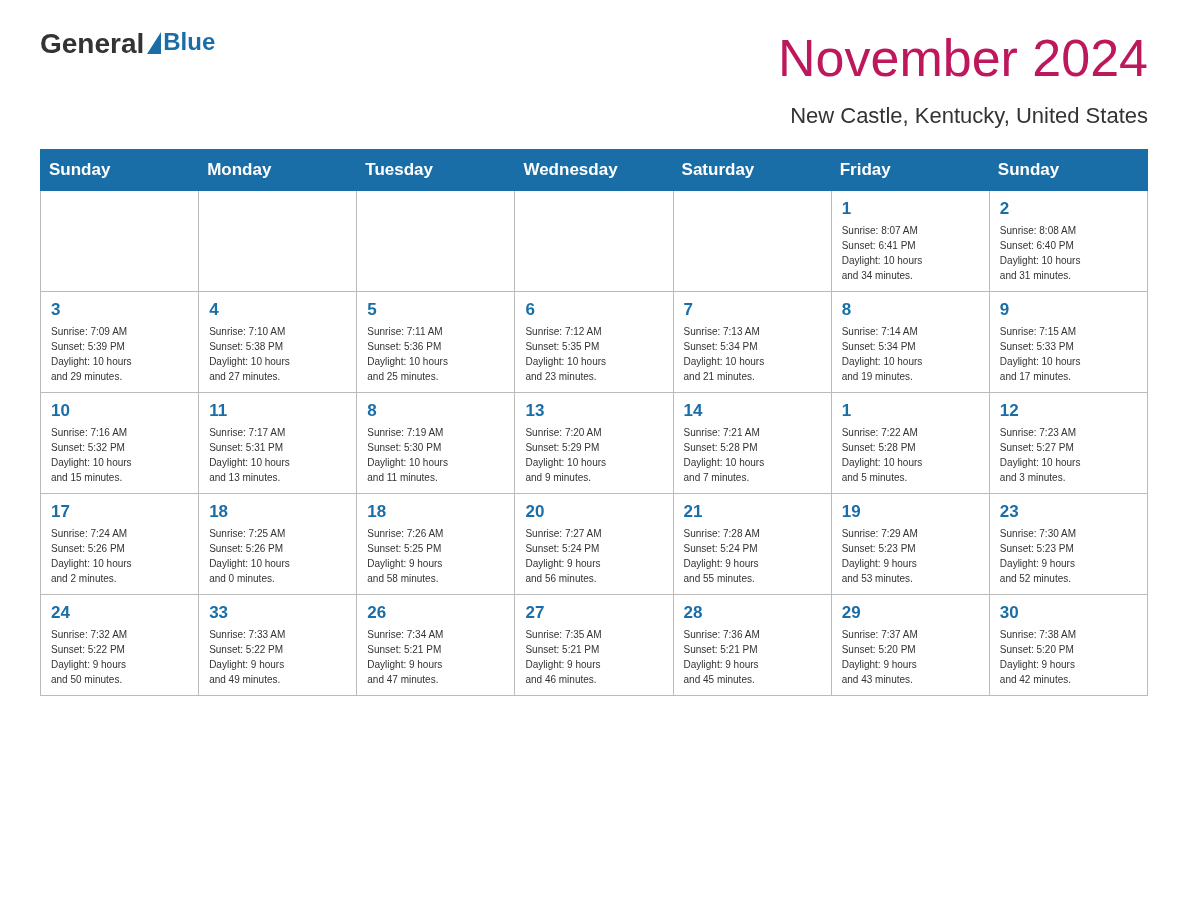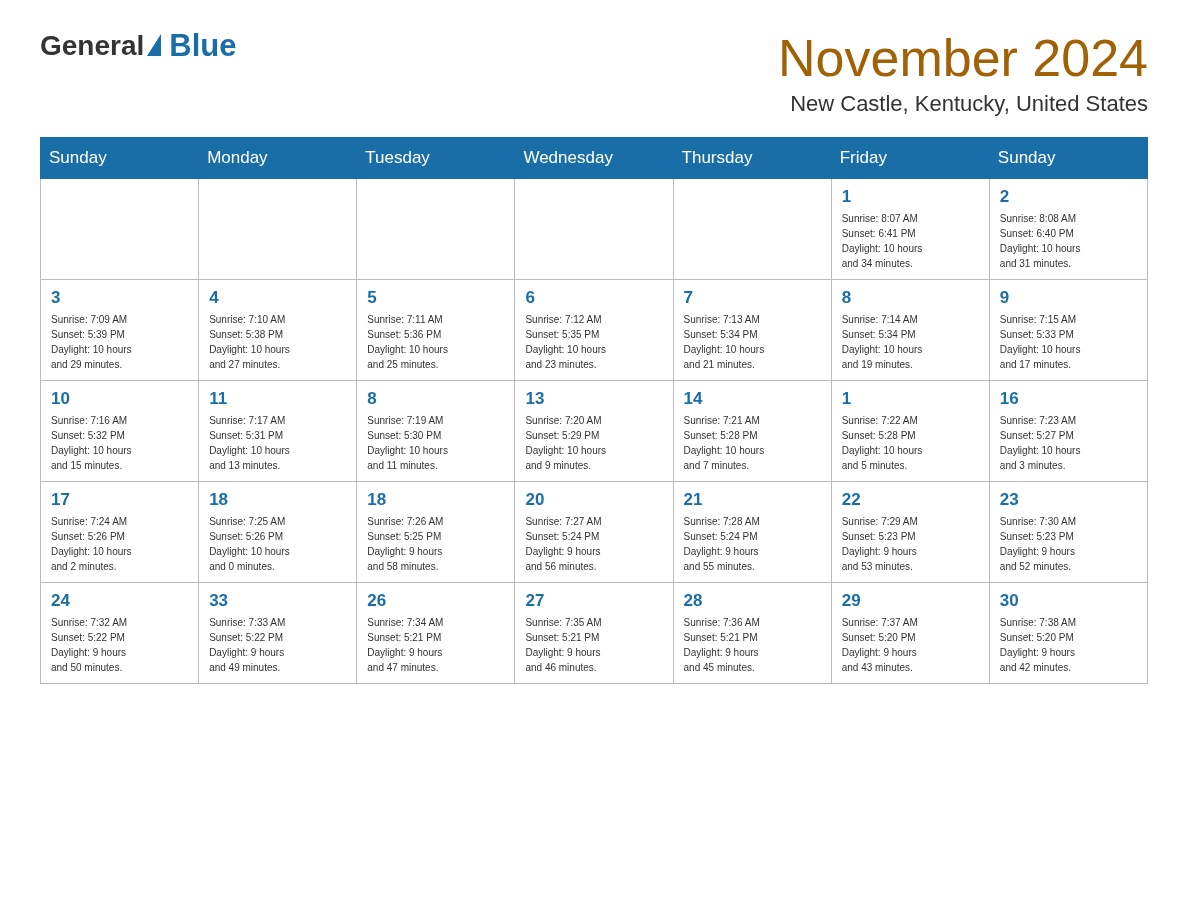--- a/index.html
+++ b/index.html
@@ -33,49 +33,49 @@
     .logo-triangle {
       width: 0;
       height: 0;
       border-left: 14px solid transparent;
       border-right: 0px solid transparent;
       border-bottom: 22px solid #1a6ea8;
       margin-left: 3px;
       margin-bottom: 2px;
     }
     .logo-blue {
-      font-size: 31px;
+      font-size: 24px;
       font-weight: bold;
       color: #1a6ea8;
-      margin-left: 8px;
+      margin-left: 2px;
     }
     .title-block {
       text-align: right;
     }
     .month-title {
       font-size: 52px;
       font-weight: normal;
-      color: #a16207;
+      color: #be185d;
       line-height: 1.1;
     }
     .location {
       font-size: 22px;
       color: #333;
-      margin-top: 4px;
+      margin-top: 16px;
     }
     .calendar {
       width: 100%;
       border-collapse: collapse;
       border: 1px solid #999;
     }
     .calendar th {
       background-color: #1a6ea8;
       color: #fff;
       font-size: 17px;
-      font-weight: normal;
+      font-weight: bold;
       padding: 10px 8px;
       text-align: left;
       border: 1px solid #1a6ea8;
     }
     .calendar td {
       vertical-align: top;
       padding: 8px 10px;
       border: 1px solid #bbb;
       width: 14.28%;
       min-height: 100px;
@@ -119,21 +119,21 @@
   </div>
 </div>
 
 <table class="calendar">
   <thead>
     <tr>
     <th>Sunday</th>
         <th>Monday</th>
         <th>Tuesday</th>
         <th>Wednesday</th>
-        <th>Thursday</th>
+        <th>Saturday</th>
         <th>Friday</th>
         <th>Sunday</th>
       </tr>
   </thead>
   <tbody id="calendar-body">
   <tr>
         <td class="empty-cell"></td>
         <td class="empty-cell"></td>
         <td class="empty-cell"></td>
         <td class="empty-cell"></td>
@@ -196,21 +196,21 @@
         </td>
         <td class="row-top">
           <span class="day-num">14</span>
           <div class="day-info">Sunrise: 7:21 AM<br>Sunset: 5:28 PM<br>Daylight: 10 hours<br>and 7 minutes.</div>
         </td>
         <td class="row-top">
           <span class="day-num">1</span>
           <div class="day-info">Sunrise: 7:22 AM<br>Sunset: 5:28 PM<br>Daylight: 10 hours<br>and 5 minutes.</div>
         </td>
         <td class="row-top">
-          <span class="day-num">16</span>
+          <span class="day-num">12</span>
           <div class="day-info">Sunrise: 7:23 AM<br>Sunset: 5:27 PM<br>Daylight: 10 hours<br>and 3 minutes.</div>
         </td>
       </tr>
       <tr>
         <td class="row-top">
           <span class="day-num">17</span>
           <div class="day-info">Sunrise: 7:24 AM<br>Sunset: 5:26 PM<br>Daylight: 10 hours<br>and 2 minutes.</div>
         </td>
         <td class="row-top">
           <span class="day-num">18</span>
@@ -222,21 +222,21 @@
         </td>
         <td class="row-top">
           <span class="day-num">20</span>
           <div class="day-info">Sunrise: 7:27 AM<br>Sunset: 5:24 PM<br>Daylight: 9 hours<br>and 56 minutes.</div>
         </td>
         <td class="row-top">
           <span class="day-num">21</span>
           <div class="day-info">Sunrise: 7:28 AM<br>Sunset: 5:24 PM<br>Daylight: 9 hours<br>and 55 minutes.</div>
         </td>
         <td class="row-top">
-          <span class="day-num">22</span>
+          <span class="day-num">19</span>
           <div class="day-info">Sunrise: 7:29 AM<br>Sunset: 5:23 PM<br>Daylight: 9 hours<br>and 53 minutes.</div>
         </td>
         <td class="row-top">
           <span class="day-num">23</span>
           <div class="day-info">Sunrise: 7:30 AM<br>Sunset: 5:23 PM<br>Daylight: 9 hours<br>and 52 minutes.</div>
         </td>
       </tr>
       <tr>
         <td class="row-top">
           <span class="day-num">24</span>

